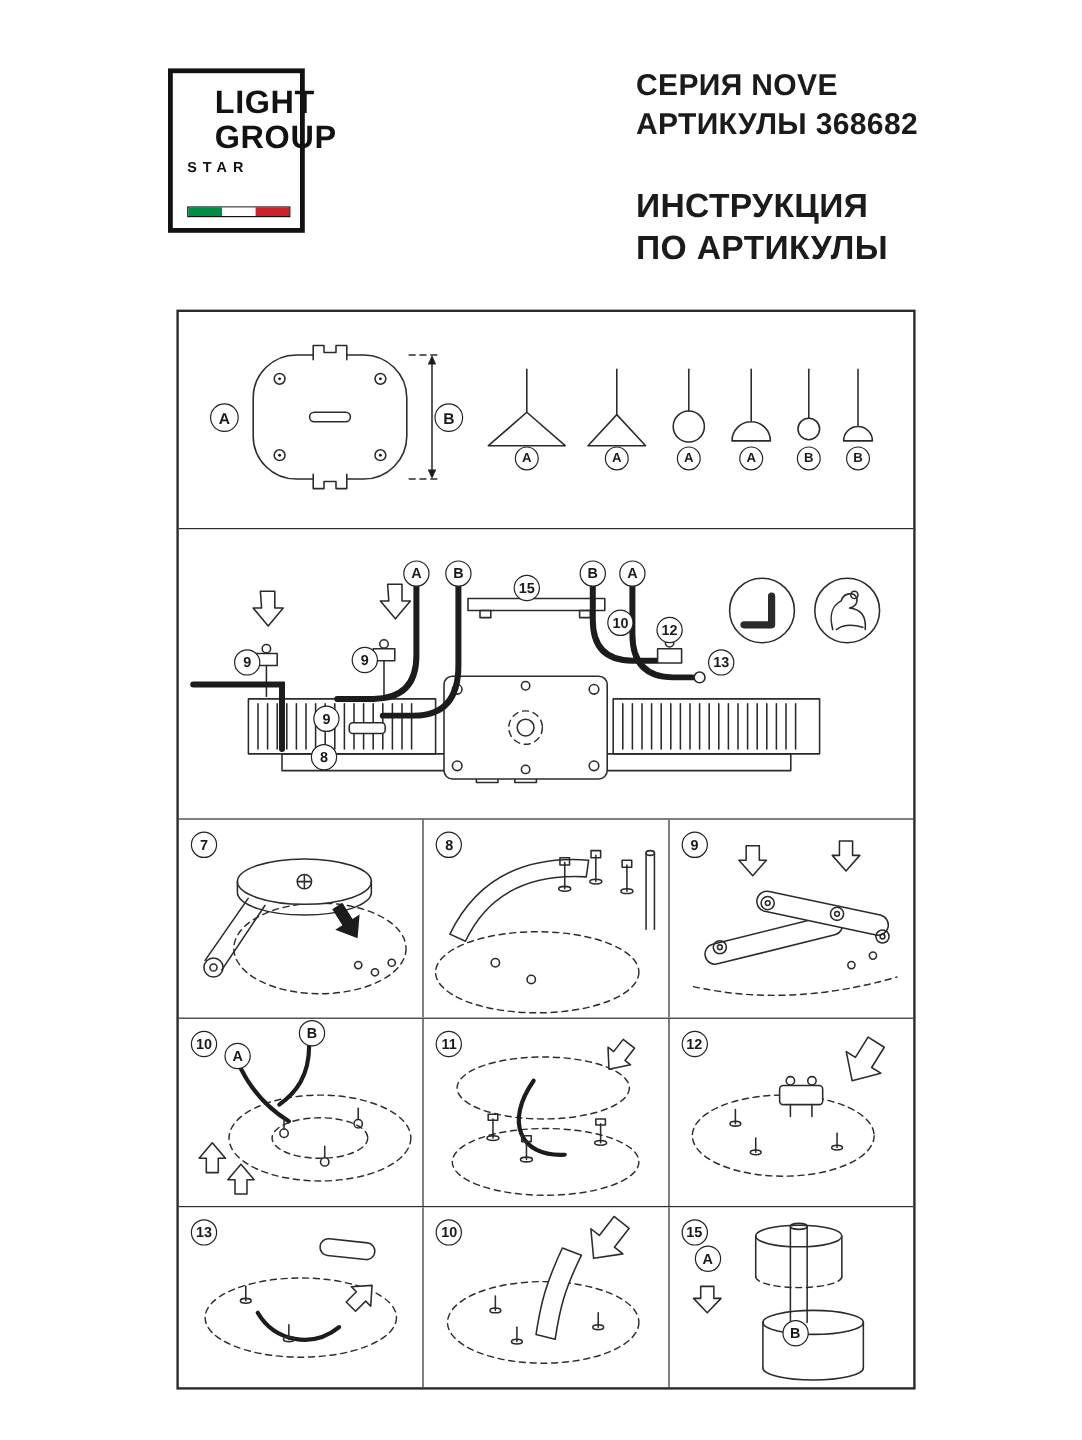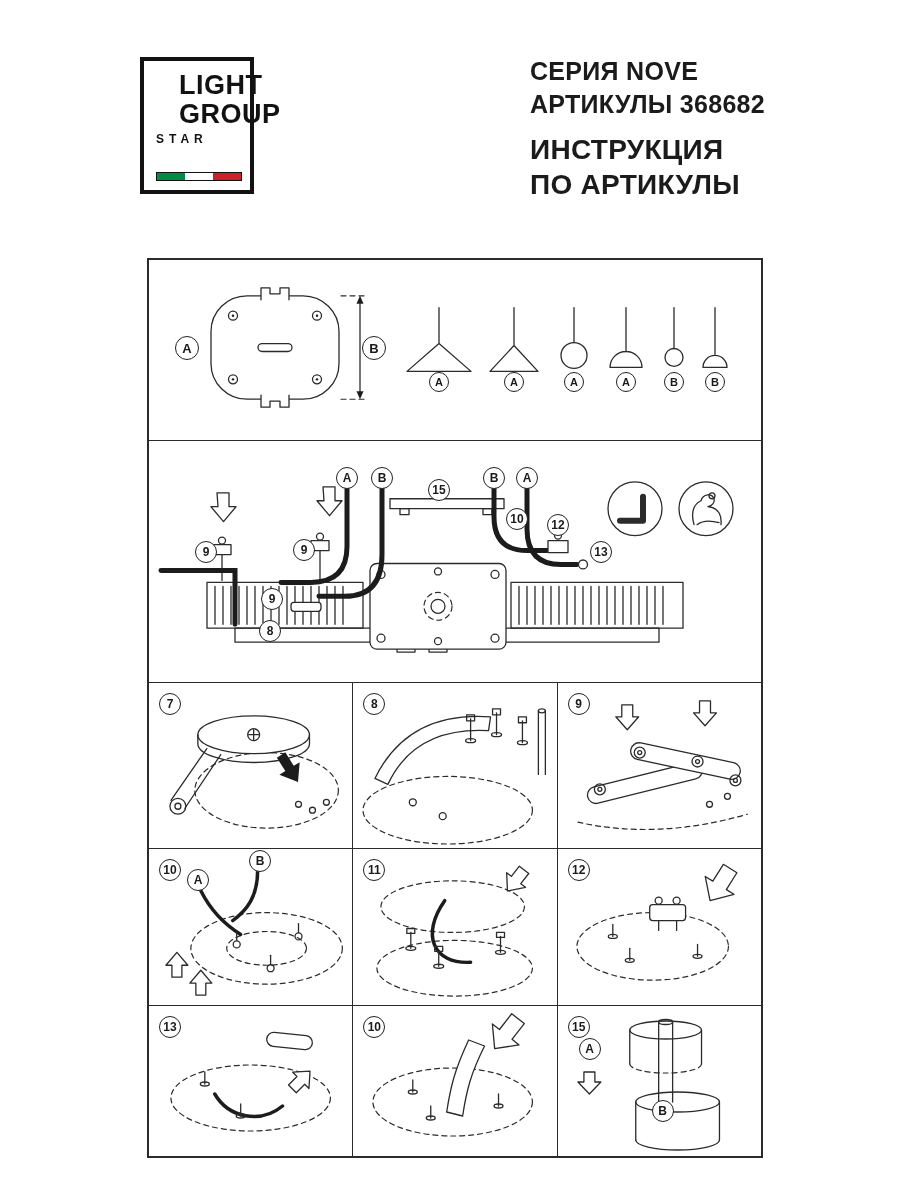--- a/index.html
+++ b/index.html
@@ -13,21 +13,21 @@
               display:flex; flex-direction:column; }
   .logo-word { font-size:27px; font-weight:bold; letter-spacing:.5px; line-height:1.06; color:#121212;margin-left:23px; }
   .logo-group { font-size:12px; font-weight:bold; letter-spacing:5px; margin-top:4px; color:#121212; }
   .logo-flag { margin-top:auto; height:9px; border:1px solid #121212; display:flex; }
   .logo-flag span { flex:1 1 0; }
   .fg { background:#008C45; } .fw { background:#ffffff; } .fr { background:#CD212A; }
 
   .header-text { position:absolute; right:137px; top:55px; text-align:left; font-weight:bold; color:#1b1b1b; }
   .header-series { font-size:25px; line-height:1.3; letter-spacing:.3px; }
   .header-title  { font-size:28px; line-height:1.25; letter-spacing:.3px; }
-  .header-title.first { margin-top:12px; }
+  .header-title.first { margin-top:34px; }
 
   
   .frame { position:absolute; left:147px; top:258px; width:616px; height:900px; border:2px solid #2b2b2b; background:#fff; }
   .row { position:relative; width:100%; border-bottom:1.5px solid #2b2b2b; overflow:hidden; }
   .r1 { height:181px; } .r2 { height:242px; } .r3 { height:166px; } .r4 { height:157px; } .r5 { height:150px; border-bottom:none; }
   .steps-row { display:flex; }
   .cell { position:relative; flex:1 1 0; border-right:1.5px solid #2b2b2b; overflow:hidden; }
   .cell:last-child { border-right:none; }
   .art { position:absolute; inset:0; width:100%; height:100%; display:block; }
 

